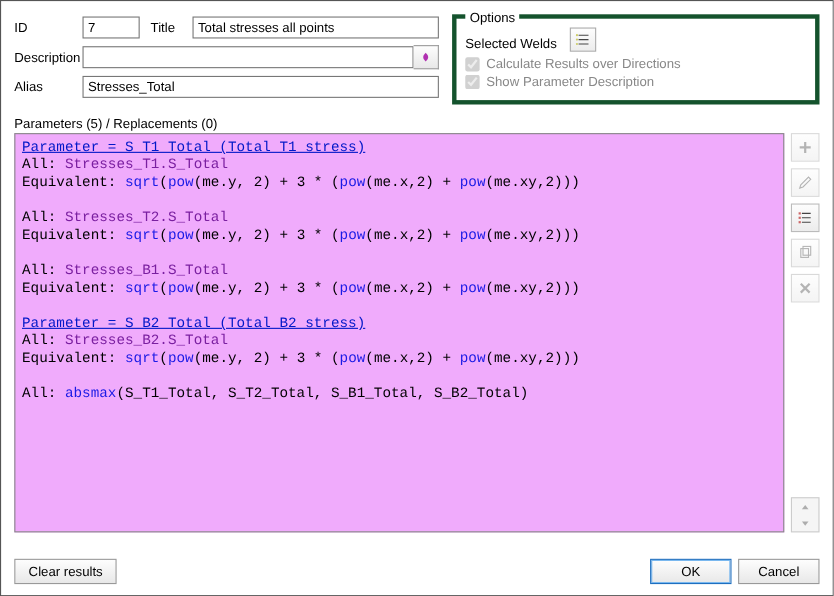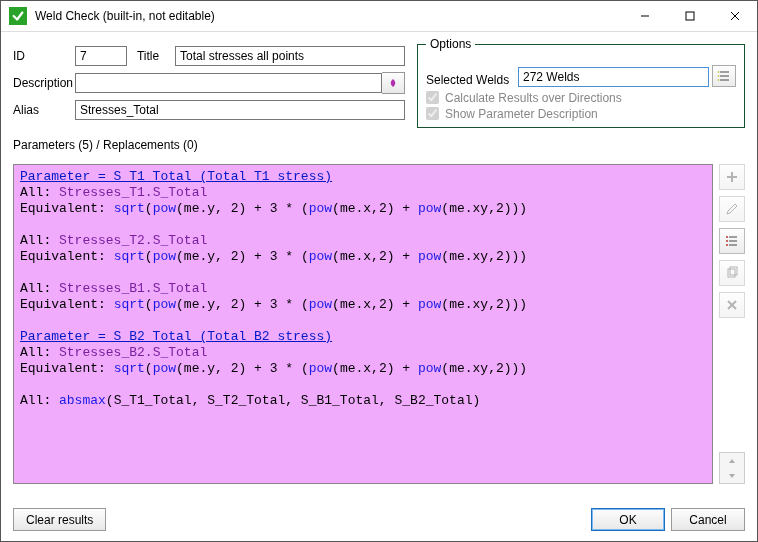--- a/index.html
+++ b/index.html
@@ -6,40 +6,40 @@
   .window{width:758px;height:542px;box-sizing:border-box;border:1px solid #555;background:#fff;display:flex;flex-direction:column}
   .titlebar{height:30px;display:flex;align-items:center;padding:0 0 0 8px;border-bottom:1px solid #ddd}
   .titlebar .appicon{width:18px;height:18px;background:#29a329;display:flex;align-items:center;justify-content:center;margin-right:8px}
   .titlebar .appicon svg{width:14px;height:14px}
   .titlebar .title{flex:1;font-size:12px}
   .winbtn{width:45px;height:30px;display:flex;align-items:center;justify-content:center;background:#fff}
   .winbtn svg{width:10px;height:10px}
   .client{flex:1;padding:8px 12px 10px 12px;display:flex;flex-direction:column;box-sizing:border-box}
   .toprow{display:flex}
   .leftform{flex:1;padding-right:12px;padding-top:6px}
-  .optgroup{width:310px;border:1px solid #14532d;position:relative;padding:20px 8px 6px 8px;margin-top:4px}
+  .optgroup{width:310px;border:4px solid #14532d;position:relative;padding:8px 8px 6px 8px;margin-top:4px}
   .optgroup .legend{position:absolute;top:-8px;left:8px;background:#fff;padding:0 4px;font-size:12px}
   .frow{display:flex;align-items:center;margin-bottom:6px}
   .flabel{width:62px}
   .flabel2{width:42px;text-align:center;padding-right:6px}
   input.txt{height:20px;box-sizing:border-box;border:1px solid #777;padding:0 4px;font-family:inherit;font-size:12px;background:#fff}
   .idfield{width:52px}
   .titlefield{flex:1}
   .aliasfield{flex:1}
   .descfield{flex:1}
   .dropbtn{width:22px;height:20px;border:1px solid #999;border-left:0;display:flex;align-items:center;justify-content:center;background:linear-gradient(#fdfdfd,#e8e8e8)}
   .dropbtn svg{width:10px;height:10px}
   .optrow{display:flex;align-items:flex-end;margin-bottom:4px}
   .optlabel{width:92px}
   .weldfield{flex:1;border:1px solid #4a90d9;height:20px;box-sizing:border-box;padding:0 4px;font-size:12px;background:#fff;display:flex;align-items:center}
   .iconbtn{width:22px;height:20px;border:1px solid #aaa;margin-left:3px;display:flex;align-items:center;justify-content:center;background:linear-gradient(#fdfdfd,#ececec)}
   .iconbtn svg{width:14px;height:14px}
-  .chk{display:flex;align-items:flex-start;color:#888;margin-top:2px}
+  .chk{display:flex;align-items:flex-end;color:#888;margin-top:2px}
   .chk input{margin:0 6px 0 0}
-  .paramlabel{margin-top:10px;margin-bottom:12px}
+  .paramlabel{margin-top:10px;margin-bottom:2px}
   .paramwrap{flex:1;display:flex}
   .codebox{flex:1;border:1px solid #888;background:#f0abfc;padding:4px 6px;font-family:Consolas,"Courier New",monospace;font-size:13px;line-height:16px;overflow:hidden;white-space:pre}
   .sidebtns{width:26px;margin-left:6px;display:flex;flex-direction:column}
   .sidebtn{width:24px;height:24px;border:1px solid #bbb;background:linear-gradient(#fdfdfd,#ececec);margin-bottom:6px;display:flex;align-items:center;justify-content:center}
   .sidebtn.disabled{opacity:.55}
   .sidebtn svg{width:14px;height:14px}
   .updown{margin-top:auto;width:24px;height:30px;border:1px solid #ccc;background:#f5f5f5;display:flex;flex-direction:column}
   .updown div{flex:1;display:flex;align-items:center;justify-content:center}
   .updown svg{width:8px;height:8px;opacity:.5}
   .footer{display:flex;margin-top:24px}
@@ -48,44 +48,20 @@
   .spacer{flex:1}
   .id_{color:#7a1fa0}
   .fn{color:#1a1ae6}
   a.plink{color:#0018c8;text-decoration:underline}
 </style>
 </head>
 <body>
 
 <div class="window">
 
-  <div class="titlebar">
-    <div class="appicon">
-      <svg viewBox="0 0 16 16">
-          <path d="M3 8 L7 12 L13 4" stroke="#fff" stroke-width="2.5" fill="none" stroke-linecap="round" stroke-linejoin="round"></path>
-        </svg>
-    </div>
-    <div class="title">Weld Check (built-in, not editable)</div>
-    <div class="winbtn">
-        <svg viewBox="0 0 10 10">
-          <line x1="1" y1="5" x2="9" y2="5" stroke="#000" stroke-width="1"></line>
-        </svg>
-      </div>
-    <div class="winbtn">
-        <svg viewBox="0 0 10 10">
-          <rect x="1" y="1" width="8" height="8" stroke="#000" fill="none" stroke-width="1"></rect>
-        </svg>
-      </div>
-    <div class="winbtn">
-        <svg viewBox="0 0 10 10">
-          <line x1="1" y1="1" x2="9" y2="9" stroke="#000" stroke-width="1"></line>
-          <line x1="9" y1="1" x2="1" y2="9" stroke="#000" stroke-width="1"></line>
-        </svg>
-      </div>
-  </div>
 
   <div class="client">
 
     <div class="toprow">
       <div class="leftform">
         <div class="frow">
           <div class="flabel">ID</div>
           <input class="txt idfield" value="7" style="">
           <div class="flabel2">Title</div>
           <input class="txt titlefield" value="Total stresses all points" style="">
@@ -102,23 +78,20 @@
         <div class="frow">
           <div class="flabel">Alias</div>
           <input class="txt aliasfield" value="Stresses_Total" style="">
         </div>
       </div>
 
       <div class="optgroup">
         <div class="legend">Options</div>
         <div class="optrow">
           <div class="optlabel">Selected Welds</div>
-          <div class="weldfield">
-              <span>272 Welds</span>
-            </div>
           <div class="iconbtn">
             <svg viewBox="0 0 14 14">
                 <g stroke="#444">
                   <line x1="3" y1="3" x2="12" y2="3"></line>
                   <line x1="3" y1="7" x2="12" y2="7"></line>
                   <line x1="3" y1="11" x2="12" y2="11"></line>
                 </g>
                 <g fill="#cc6">
                   <circle cx="1.5" cy="3" r="1"></circle>
                   <circle cx="1.5" cy="7" r="1"></circle>

